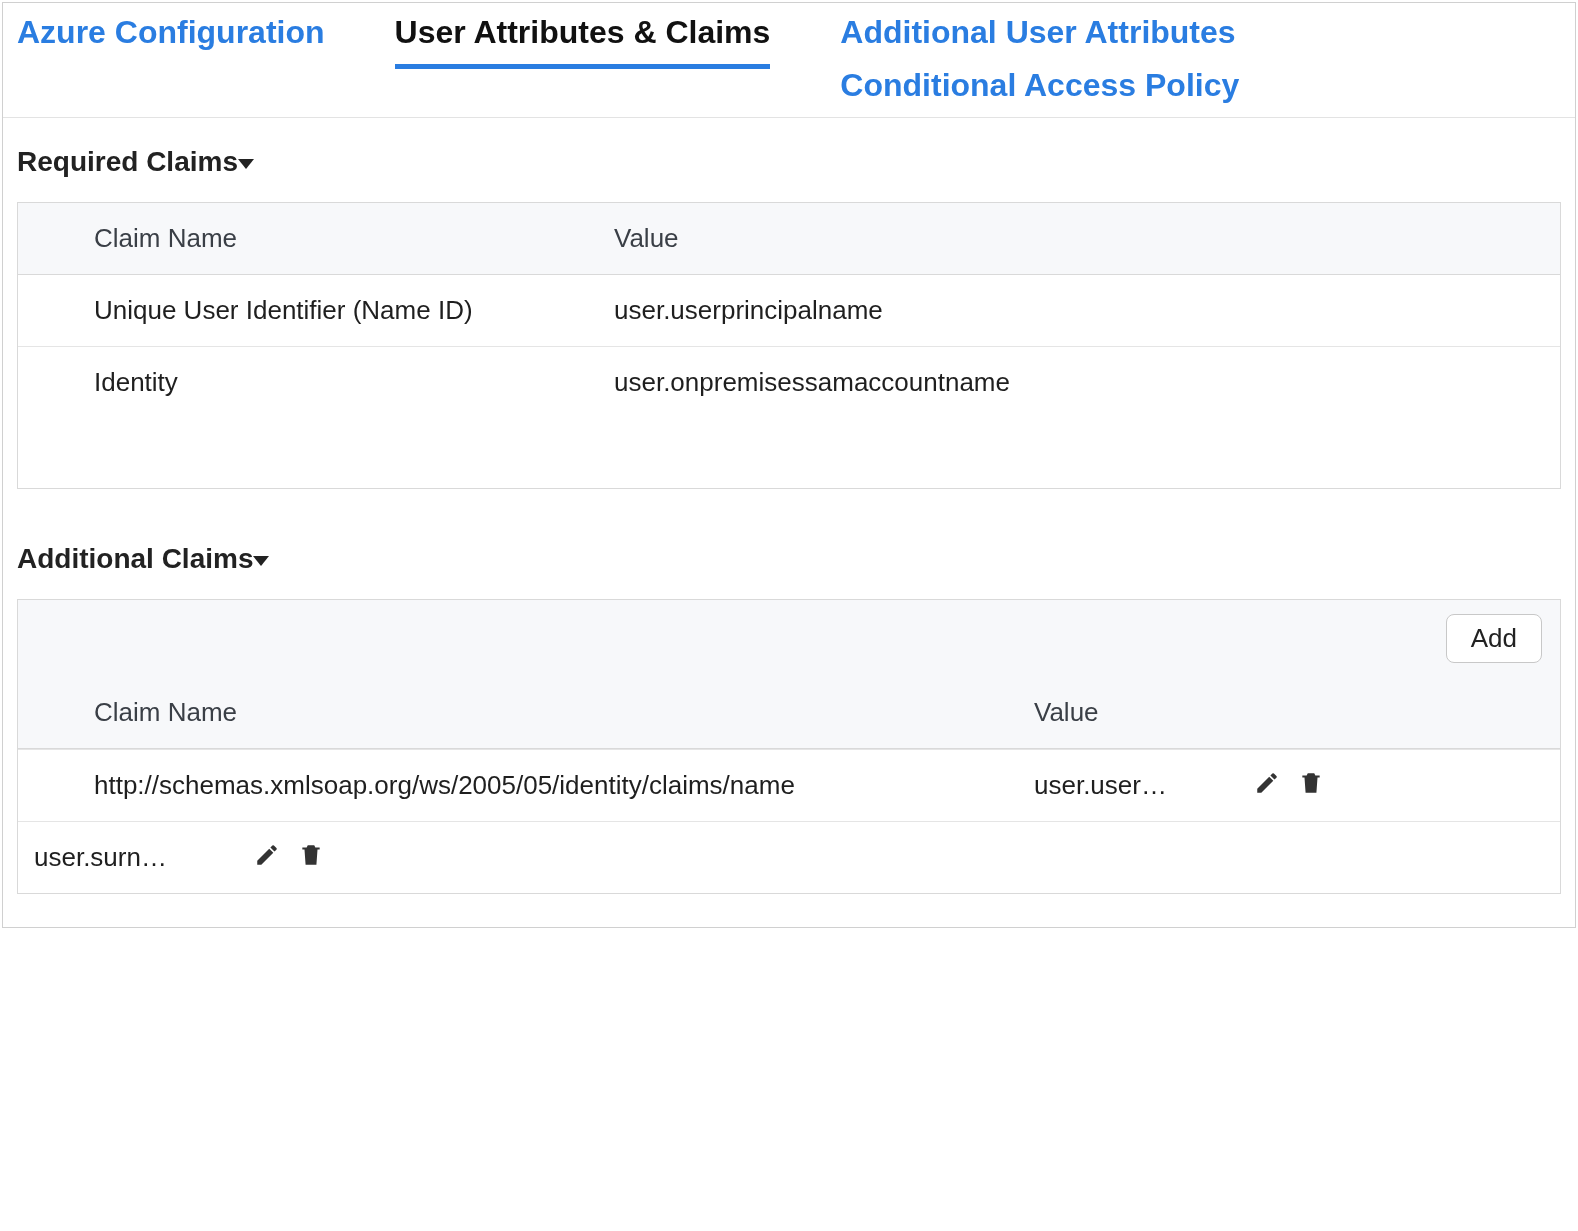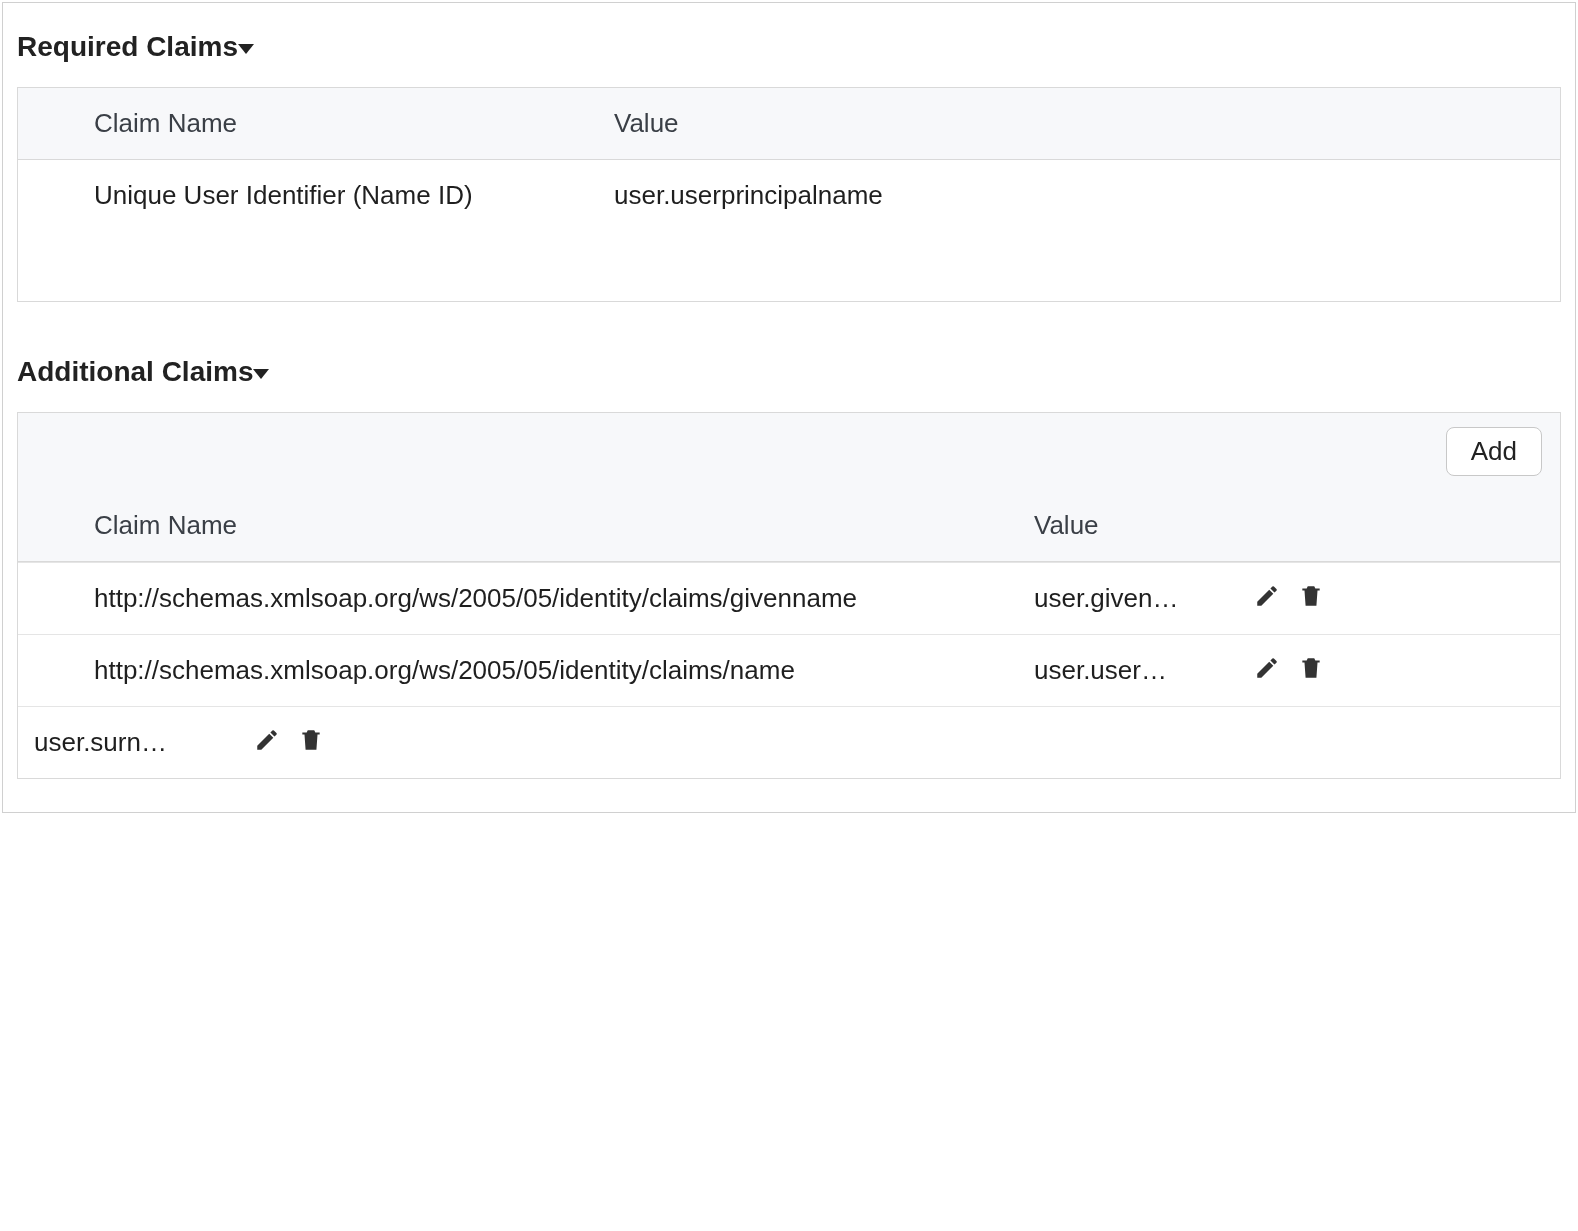--- a/index.html
+++ b/index.html
@@ -111,72 +111,68 @@
   .add .thead .col-value { flex: 1 1 auto; }
 
   .icon-btn { cursor: pointer; color: #333; display: inline-flex; }
   svg { width: 26px; height: 26px; fill: #333; }
 </style>
 </head>
 <body>
 
 <div class="frame">
 
+  <div class="tabs">
+    <span class="tab-link">Azure Configuration</span>
+    <span class="tab-link active">User Attributes &amp; Claims</span>
+    <span class="tab-stack">
+      <span class="tab-link">Additional User Attributes</span>
+      <span class="tab-link">Conditional Access Policy</span>
+    </span>
+  </div>
 
   <div class="content">
 
     <div class="section-title">
       <span>Required Claims</span>
       <span class="caret-down"></span>
     </div>
 
     <div class="panel req">
       <div class="thead">
         <div class="col-name">Claim Name</div>
         <div class="col-value">Value</div>
       </div>
       <div class="req-body">
         <div class="row">
           <div class="col-name">Unique User Identifier (Name ID)</div>
           <div class="col-value">user.userprincipalname</div>
         </div>
+        <div class="row">
+          <div class="col-name">Identity</div>
+          <div class="col-value">user.onpremisessamaccountname</div>
+        </div>
       </div>
     </div>
 
     <div class="section-title">
       <span>Additional Claims</span>
       <span class="caret-down"></span>
     </div>
 
     <div class="panel add" style="margin-bottom:21px;">
       <div class="toolbar">
         <button class="btn-add">Add</button>
       </div>
       <div class="thead">
         <div class="col-name">Claim Name</div>
         <div class="col-value">Value</div>
       </div>
 
 
-      <div class="row">
-        <div class="col-name">http://schemas.xmlsoap.org/ws/2005/05/identity/claims/givenname</div>
-        <div class="col-value">user.given…</div>
-        <div class="col-actions">
-          <span class="icon-btn">
-              <svg viewBox="0 0 24 24">
-                <path d="M3 17.25V21h3.75L17.81 9.94l-3.75-3.75L3 17.25zM20.71 7.04a1 1 0 0 0 0-1.41l-2.34-2.34a1 1 0 0 0-1.41 0l-1.83 1.83 3.75 3.75 1.83-1.83z"></path>
-              </svg>
-            </span>
-          <span class="icon-btn">
-              <svg viewBox="0 0 24 24">
-                <path d="M6 7h12l-1 14H7L6 7zm3-4h6l1 2h4v2H4V5h4l1-2zM9 10h2v8H9v-8zm4 0h2v8h-2v-8z"></path>
-              </svg>
-            </span>
-        </div>
-      </div>
 
       <div class="row">
         <div class="col-name">http://schemas.xmlsoap.org/ws/2005/05/identity/claims/name</div>
         <div class="col-value">user.user…</div>
         <div class="col-actions">
           <span class="icon-btn">
               <svg viewBox="0 0 24 24">
                 <path d="M3 17.25V21h3.75L17.81 9.94l-3.75-3.75L3 17.25zM20.71 7.04a1 1 0 0 0 0-1.41l-2.34-2.34a1 1 0 0 0-1.41 0l-1.83 1.83 3.75 3.75 1.83-1.83z"></path>
               </svg>
             </span>

